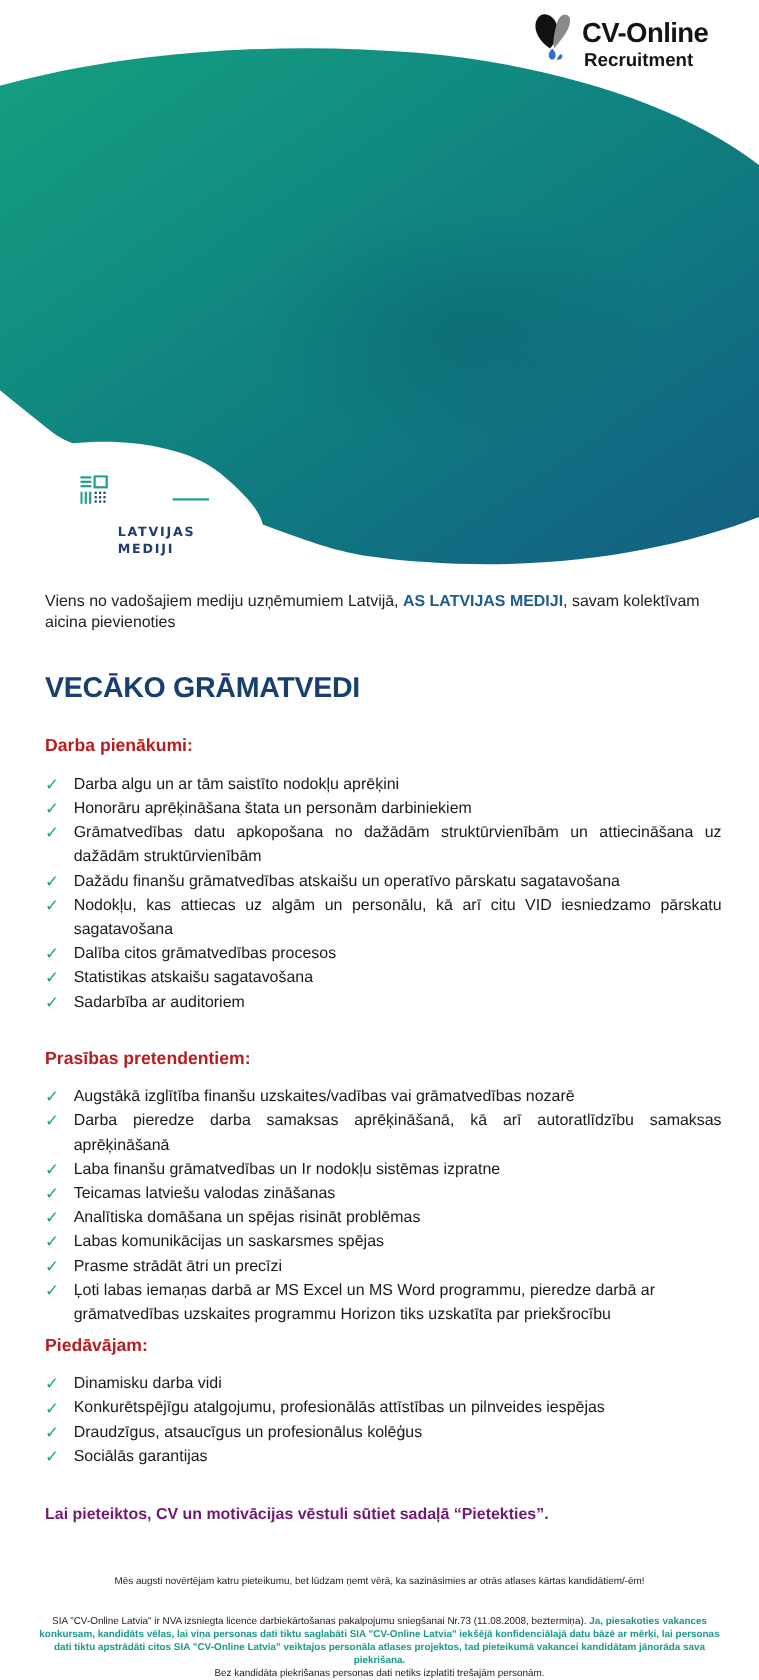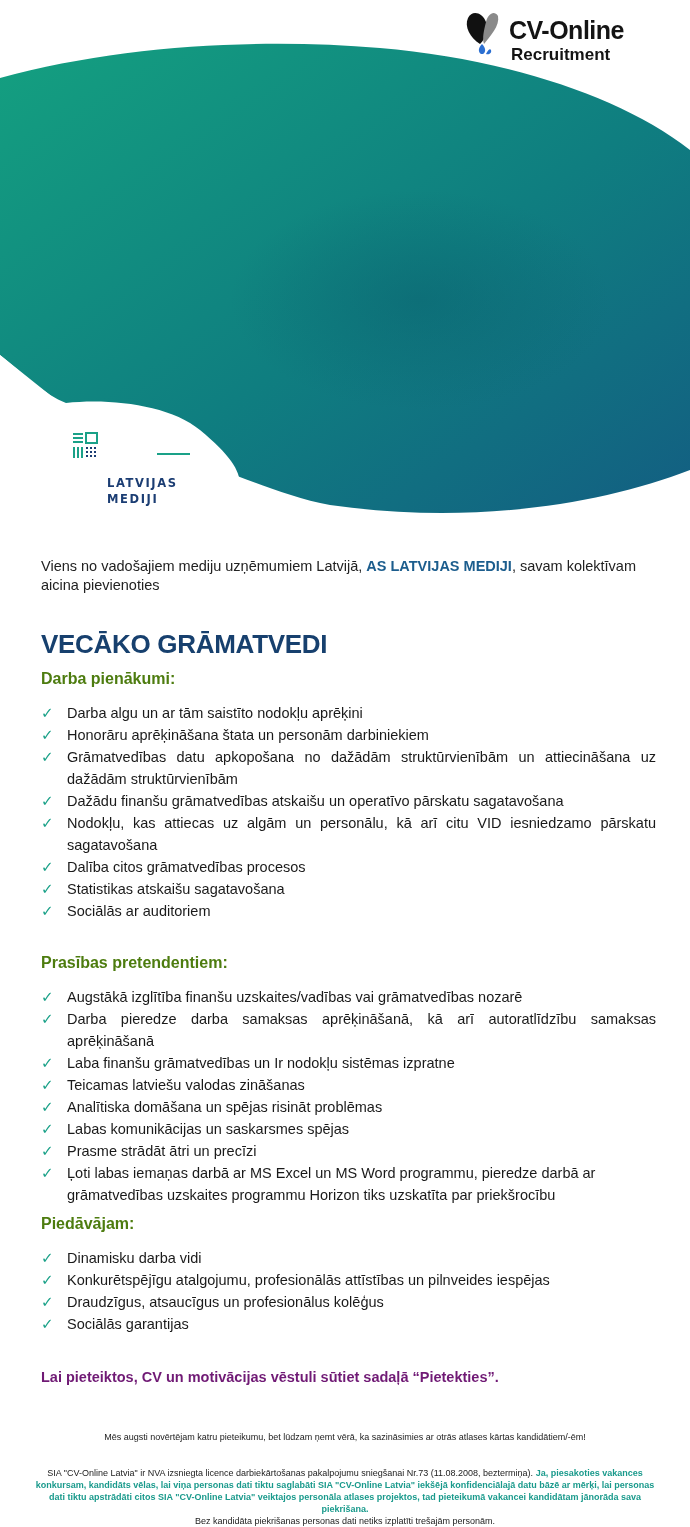--- a/index.html
+++ b/index.html
@@ -11,21 +11,21 @@
     overflow: hidden;
     font-family: "Liberation Sans", sans-serif;
     color: #1a1a1a;
   }
   
   .banner {
     position: absolute; left: 0; top: 0; width: 690px; height: 530px;
   }
   .banner svg { position: absolute; left: 0; top: 0; }
   .cv-logo {
-    position: absolute; left: 464px; top: 8px; width: 180px; height: 56px;
+    position: absolute; left: 484px; top: 8px; width: 180px; height: 56px;
   }
   .cv-logo .mark { position: absolute; left: 0; top: 0; width: 38px; height: 48px; }
   .cv-logo .brand {
     position: absolute; left: 45px; top: 8px;
     font-family: "Liberation Sans", sans-serif;
     font-size: 25px; font-weight: bold; color: #141414; letter-spacing: -0.5px;
   }
   .cv-logo .sub {
     position: absolute; left: 47px; top: 37px;
     font-size: 17px; font-weight: bold; color: #141414;
@@ -39,28 +39,28 @@
     font-family: "DejaVu Sans", sans-serif; font-weight: bold;
     font-size: 11.5px; letter-spacing: 1.6px; color: #1b3d73;
   }
   .lm-logo .t1 { top: 1px; margin-top: 43px; }
   .lm-logo .t2 { top: 14px; margin-top: 46px; }
   .lm-logo .dash {
     position: absolute; left: 84px; top: 21px; width: 33px; height: 2px; background: #1aa188;
   }
 
   
-  .content { position: absolute; left: 41px; top: 538px; width: 612px; margin-top: 19px; }
+  .content { position: absolute; left: 41px; top: 538px; width: 612px; }
   .intro { font-size: 14.5px; line-height: 19px; color: #222; }
   .intro .hl { color: #1c5d8d; font-weight: bold; }
   .job-title {
     margin-top: 34px; font-size: 26px; font-weight: bold; color: #17406e; letter-spacing: -0.3px;
   }
   .section { position: absolute; left: 41px; width: 615px; }
-  .section h2 { font-size: 16px; font-weight: bold; color: #4d7c0f; margin-bottom: 14px; }
+  .section h2 { font-size: 16px; font-weight: bold; color: #b91c1c; margin-bottom: 14px; }
   .section ul { list-style: none; }
   .section li {
     position: relative; padding-left: 26px; font-size: 14.5px; line-height: 22px; color: #1a1a1a;
     text-align: justify;
   }
   .section li .chk {
     position: absolute; left: 0; top: 0; color: #1aa188; font-size: 15px; font-family: "DejaVu Sans", sans-serif;
   }
   .s1 { top: 670px; }
   .s2 { top: 954px; }
@@ -145,21 +145,21 @@
 <div class="section s1">
   <h2>Darba pienākumi:</h2>
   <ul>
     <li><span class="chk">✓</span><span>Darba algu un ar tām saistīto nodokļu aprēķini</span></li>
     <li><span class="chk">✓</span><span>Honorāru aprēķināšana štata un personām darbiniekiem</span></li>
     <li><span class="chk">✓</span><span>Grāmatvedības datu apkopošana no dažādām struktūrvienībām un attiecināšana uz dažādām struktūrvienībām</span></li>
     <li><span class="chk">✓</span><span>Dažādu finanšu grāmatvedības atskaišu un operatīvo pārskatu sagatavošana</span></li>
     <li><span class="chk">✓</span><span>Nodokļu, kas attiecas uz algām un personālu, kā arī citu VID iesniedzamo pārskatu sagatavošana</span></li>
     <li><span class="chk">✓</span><span>Dalība citos grāmatvedības procesos</span></li>
     <li><span class="chk">✓</span><span>Statistikas atskaišu sagatavošana</span></li>
-    <li><span class="chk">✓</span><span>Sociālās ar auditoriem</span></li>
+    <li><span class="chk">✓</span><span>Sadarbība ar auditoriem</span></li>
   </ul>
 </div>
 
 <div class="section s2">
   <h2>Prasības pretendentiem:</h2>
   <ul>
     <li><span class="chk">✓</span><span>Augstākā izglītība finanšu uzskaites/vadības vai grāmatvedības nozarē</span></li>
     <li><span class="chk">✓</span><span>Darba pieredze darba samaksas aprēķināšanā, kā arī autoratlīdzību samaksas aprēķināšanā</span></li>
     <li><span class="chk">✓</span><span>Laba finanšu grāmatvedības un Ir nodokļu sistēmas izpratne</span></li>
     <li><span class="chk">✓</span><span>Teicamas latviešu valodas zināšanas</span></li>

